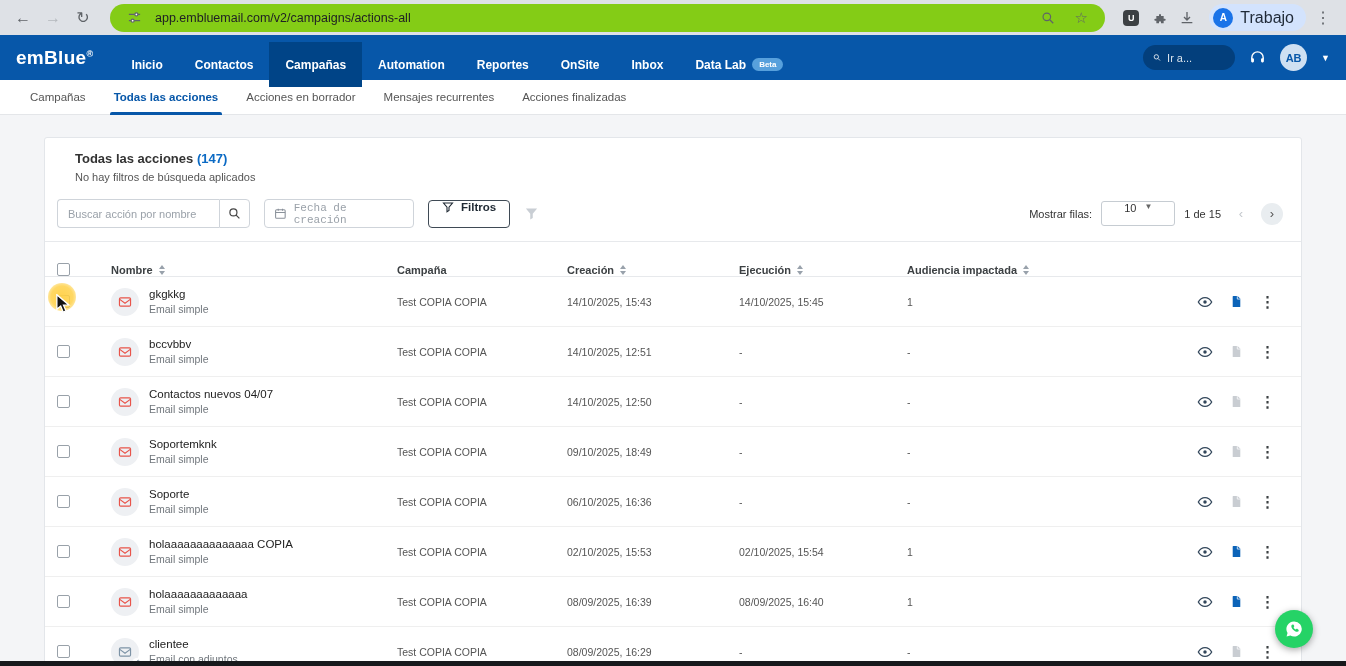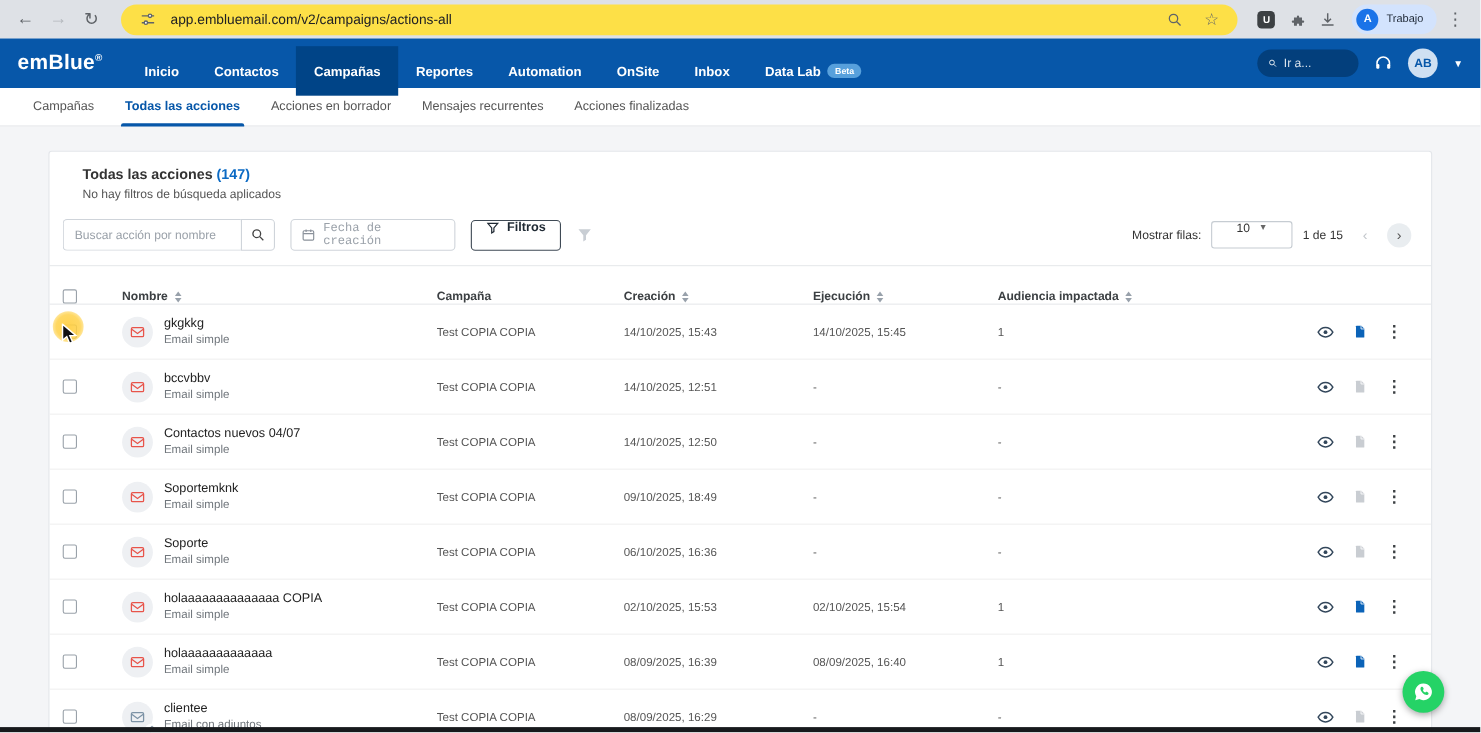--- a/index.html
+++ b/index.html
@@ -3,27 +3,27 @@
 <meta charset="utf-8">
 <style>
   * { box-sizing: border-box; margin: 0; padding: 0; }
   body { font-family: "Liberation Sans", sans-serif; background: #f4f5f7; }
   .screen { width: 1346px; height: 666px; position: relative; overflow: hidden; background: #f4f5f7; }
 
   
   .browser-bar { height: 35px; background: #dee1e6; display: flex; align-items: center; padding: 0 10px; gap: 4px; }
   .bnav { width: 26px; height: 26px; display: flex; align-items: center; justify-content: center; color: #5f6368; font-size: 16px; border-radius: 50%; }
   .bnav.dis { color: #b4b8bd; }
-  .url-pill { flex: 1; height: 28px; background: #fde047; border-radius: 14px; display: flex; align-items: center; padding: 0 12px; gap: 9px; margin: 0 10px; }
+  .url-pill { flex: 1; height: 28px; background: #84cc16; border-radius: 14px; display: flex; align-items: center; padding: 0 12px; gap: 9px; margin: 0 10px; }
   .url-text { flex: 1; font-size: 12.5px; color: #202124; }
   .chrome-ic { color: #5f6368; display: flex; align-items: center; justify-content: center; width: 24px; }
   .ubox { width: 16px; height: 16px; background: #3c4043; color: #fff; border-radius: 4px; font-size: 9px; font-weight: 700; display: flex; align-items: center; justify-content: center; }
   .profile-chip { height: 27px; background: #d3e3fd; border-radius: 14px; display: flex; align-items: center; gap: 7px; padding: 0 12px 0 4px; margin-left: 6px; }
   .profile-av { width: 20px; height: 20px; border-radius: 50%; background: #1a73e8; color: #fff; font-size: 10px; font-weight: 700; display: flex; align-items: center; justify-content: center; }
-  .profile-label { font-size: 10px; color: #1f2937; }
+  .profile-label { font-size: 16px; color: #1f2937; }
   .star-glyph { font-size: 15px; }
 
   
   .topnav { height: 45px; background: var(--brand, #0757a9); display: flex; align-items: center; color: #fff; padding: 0 0 0 16px; }
   .logo { font-size: 19px; font-weight: 700; letter-spacing: .3px; margin-right: 22px; white-space: nowrap; }
   .logo sup { font-size: 9px; }
   .nav-list { display: flex; height: 31px; }
   .nav-item { height: 45px; display: flex; align-items: center; gap: 6px; padding: 0 16px; font-size: 12px; font-weight: 700; cursor: pointer; white-space: nowrap; }
   .nav-item.active { background: var(--brand_dark, #004487); }
   .nav-badge { background: #57a0dc; color: #fff; font-size: 8px; font-weight: 700; padding: 2px 7px; border-radius: 8px; }
@@ -155,26 +155,26 @@
     <span>Contactos</span>
 
   </div>
 
   <div class="nav-item active">
     <span>Campañas</span>
 
   </div>
 
   <div class="nav-item">
+    <span>Automation</span>
+
+  </div>
+
+  <div class="nav-item">
     <span>Reportes</span>
-
-  </div>
-
-  <div class="nav-item">
-    <span>Automation</span>
 
   </div>
 
   <div class="nav-item">
     <span>OnSite</span>
 
   </div>
 
   <div class="nav-item">
     <span>Inbox</span>

